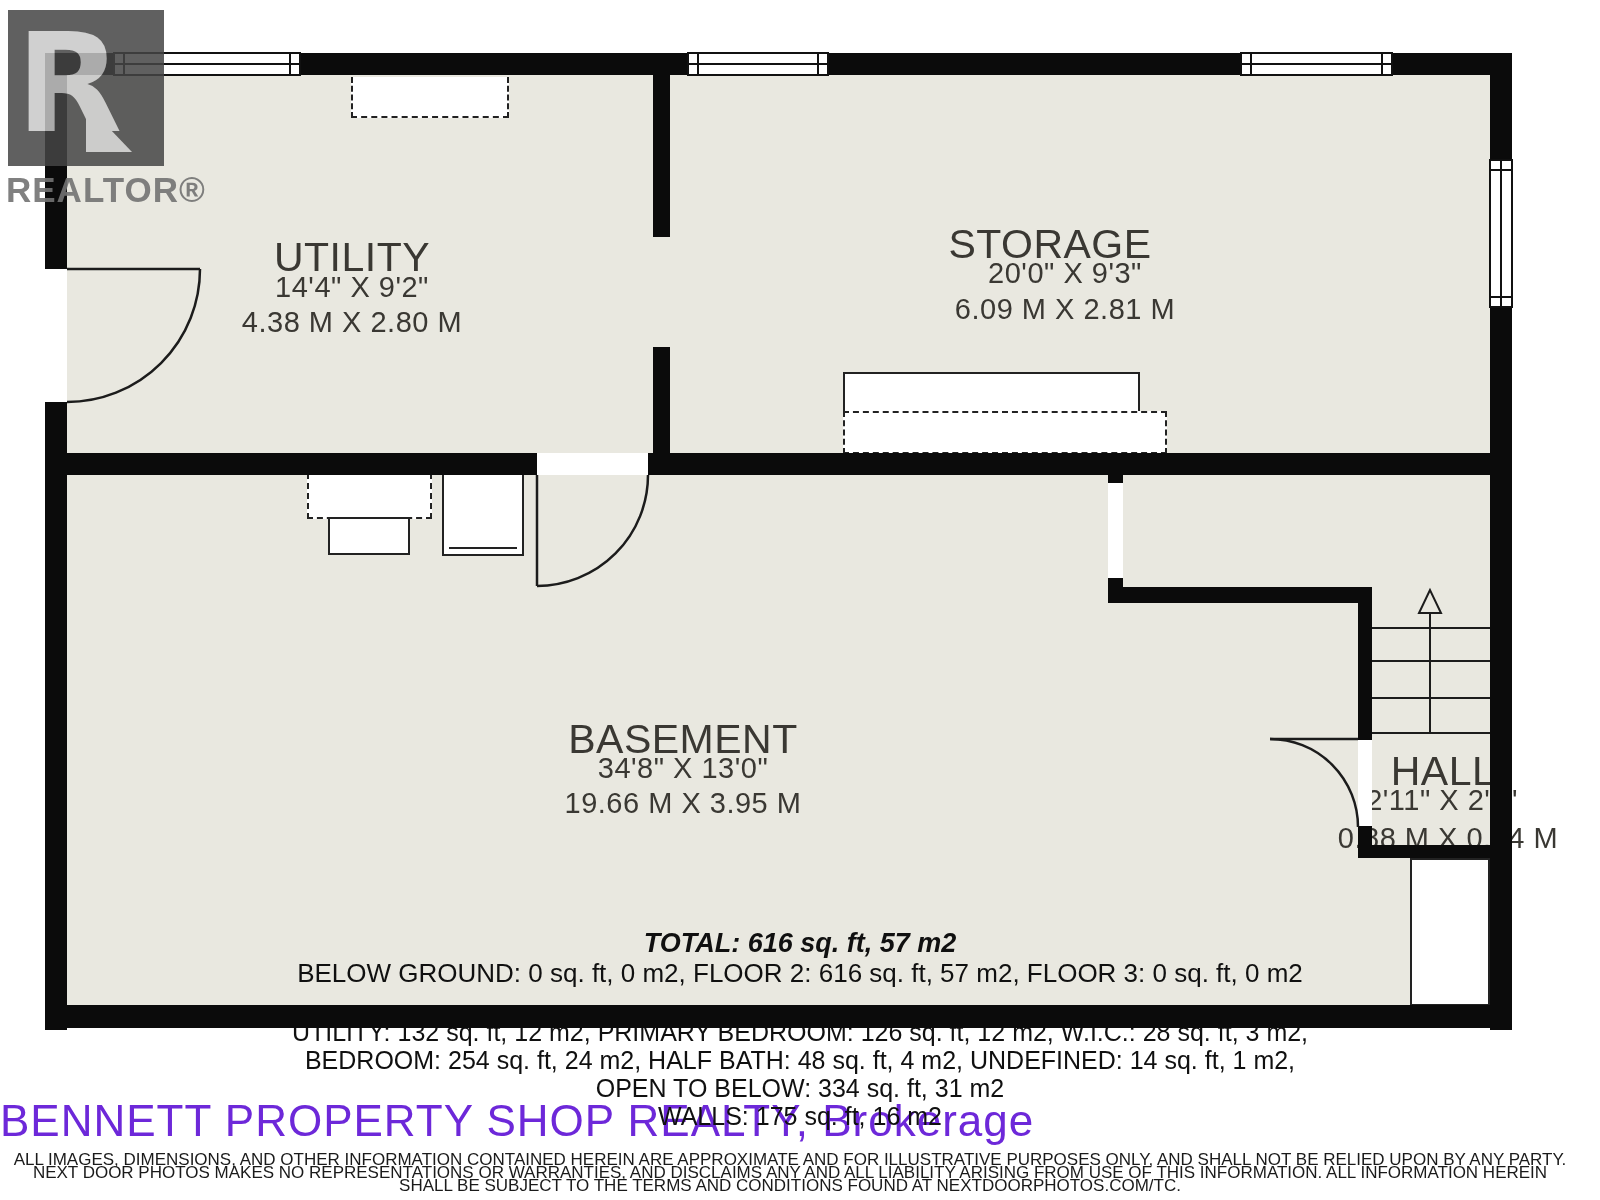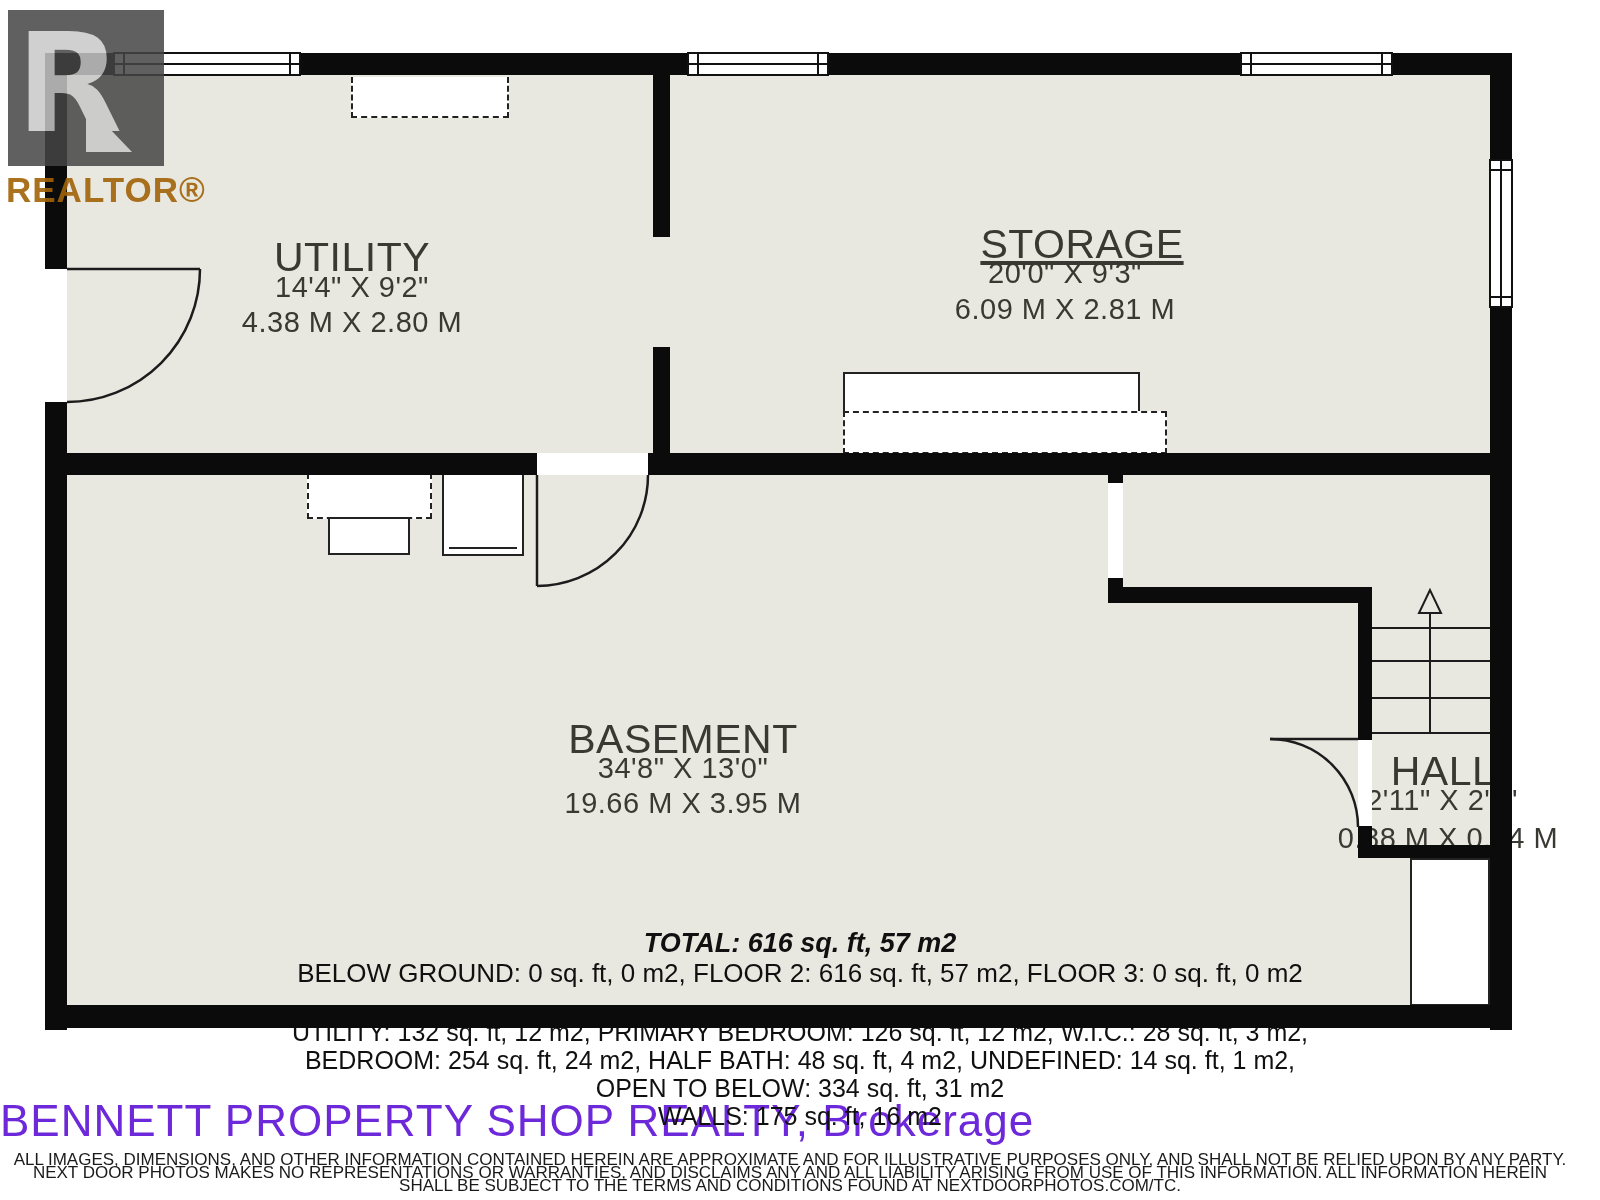--- a/index.html
+++ b/index.html
@@ -16,21 +16,21 @@
   .rdim{font-size:29px;}
   .sum{position:absolute;left:0;width:1600px;text-align:center;color:#101010;z-index:8;white-space:nowrap;}
   .sum.b{font-weight:bold;}
   .watermark{position:absolute;left:0;width:1600px;text-align:left;color:#6d28d9;z-index:4;
              font-size:44px;letter-spacing:1px;white-space:nowrap;}
   .disc{position:absolute;left:0;width:1580px;text-align:center;color:#1a1a1a;z-index:8;
         font-size:17px;white-space:nowrap;}
   #plan-svg{position:absolute;left:0;top:0;z-index:22;}
   #logo{position:absolute;left:8px;top:10px;z-index:30;opacity:.85;}
   #logo-word{position:absolute;left:6px;top:170px;width:190px;z-index:30;opacity:.9;
-             font-size:35px;font-weight:bold;color:#a16207;letter-spacing:1px;}
+             font-size:35px;font-weight:bold;color:#737373;letter-spacing:1px;}
 </style>
 </head>
 <body>
 
 <div id="canvas">
 
   <div class="floor" style="left:50px;top:60px;width:1455px;height:960px;"></div>
 
   <div class="fixture dashed no-top" style="left:351px;top:77px;width:158px;height:41px;"></div>
   <div class="fixture" style="left:843px;top:372px;width:297px;height:41px;"></div>
@@ -39,21 +39,21 @@
   <div class="fixture" style="left:328px;top:517px;width:82px;height:38px;"></div>
   <div class="fixture" style="left:442px;top:473px;width:82px;height:83px;">
     <div class="washer-line"></div>
   </div>
   <div class="fixture" style="left:1410px;top:858px;width:80px;height:148px;"></div>
 
   <div class="rlabel rname" style="left:172px;top:234px;width:360px;">UTILITY</div>
   <div class="rlabel rdim" style="left:172px;top:271px;width:360px;">14'4" X 9'2"</div>
   <div class="rlabel rdim" style="left:172px;top:306px;width:360px;">4.38 M X 2.80 M</div>
 
-  <div class="rlabel rname" style="left:902px;top:221px;width:360px;text-decoration:underline;">STORAGE</div>
+  <div class="rlabel rname" style="left:870px;top:221px;width:360px;">STORAGE</div>
   <div class="rlabel rdim" style="left:885px;top:257px;width:360px;">20'0" X 9'3"</div>
   <div class="rlabel rdim" style="left:885px;top:293px;width:360px;">6.09 M X 2.81 M</div>
 
   <div class="rlabel rname" style="left:503px;top:716px;width:360px;">BASEMENT</div>
   <div class="rlabel rdim" style="left:503px;top:752px;width:360px;">34'8" X 13'0"</div>
   <div class="rlabel rdim" style="left:503px;top:787px;width:360px;">19.66 M X 3.95 M</div>
 
   <div class="rlabel rname" style="left:1293px;top:748px;width:300px;">HALL</div>
   <div class="rlabel rdim" style="left:1292px;top:784px;width:300px;">2'11" X 2'9"</div>
   <div class="rlabel rdim" style="left:1298px;top:822px;width:300px;">0.88 M X 0.84 M</div>

